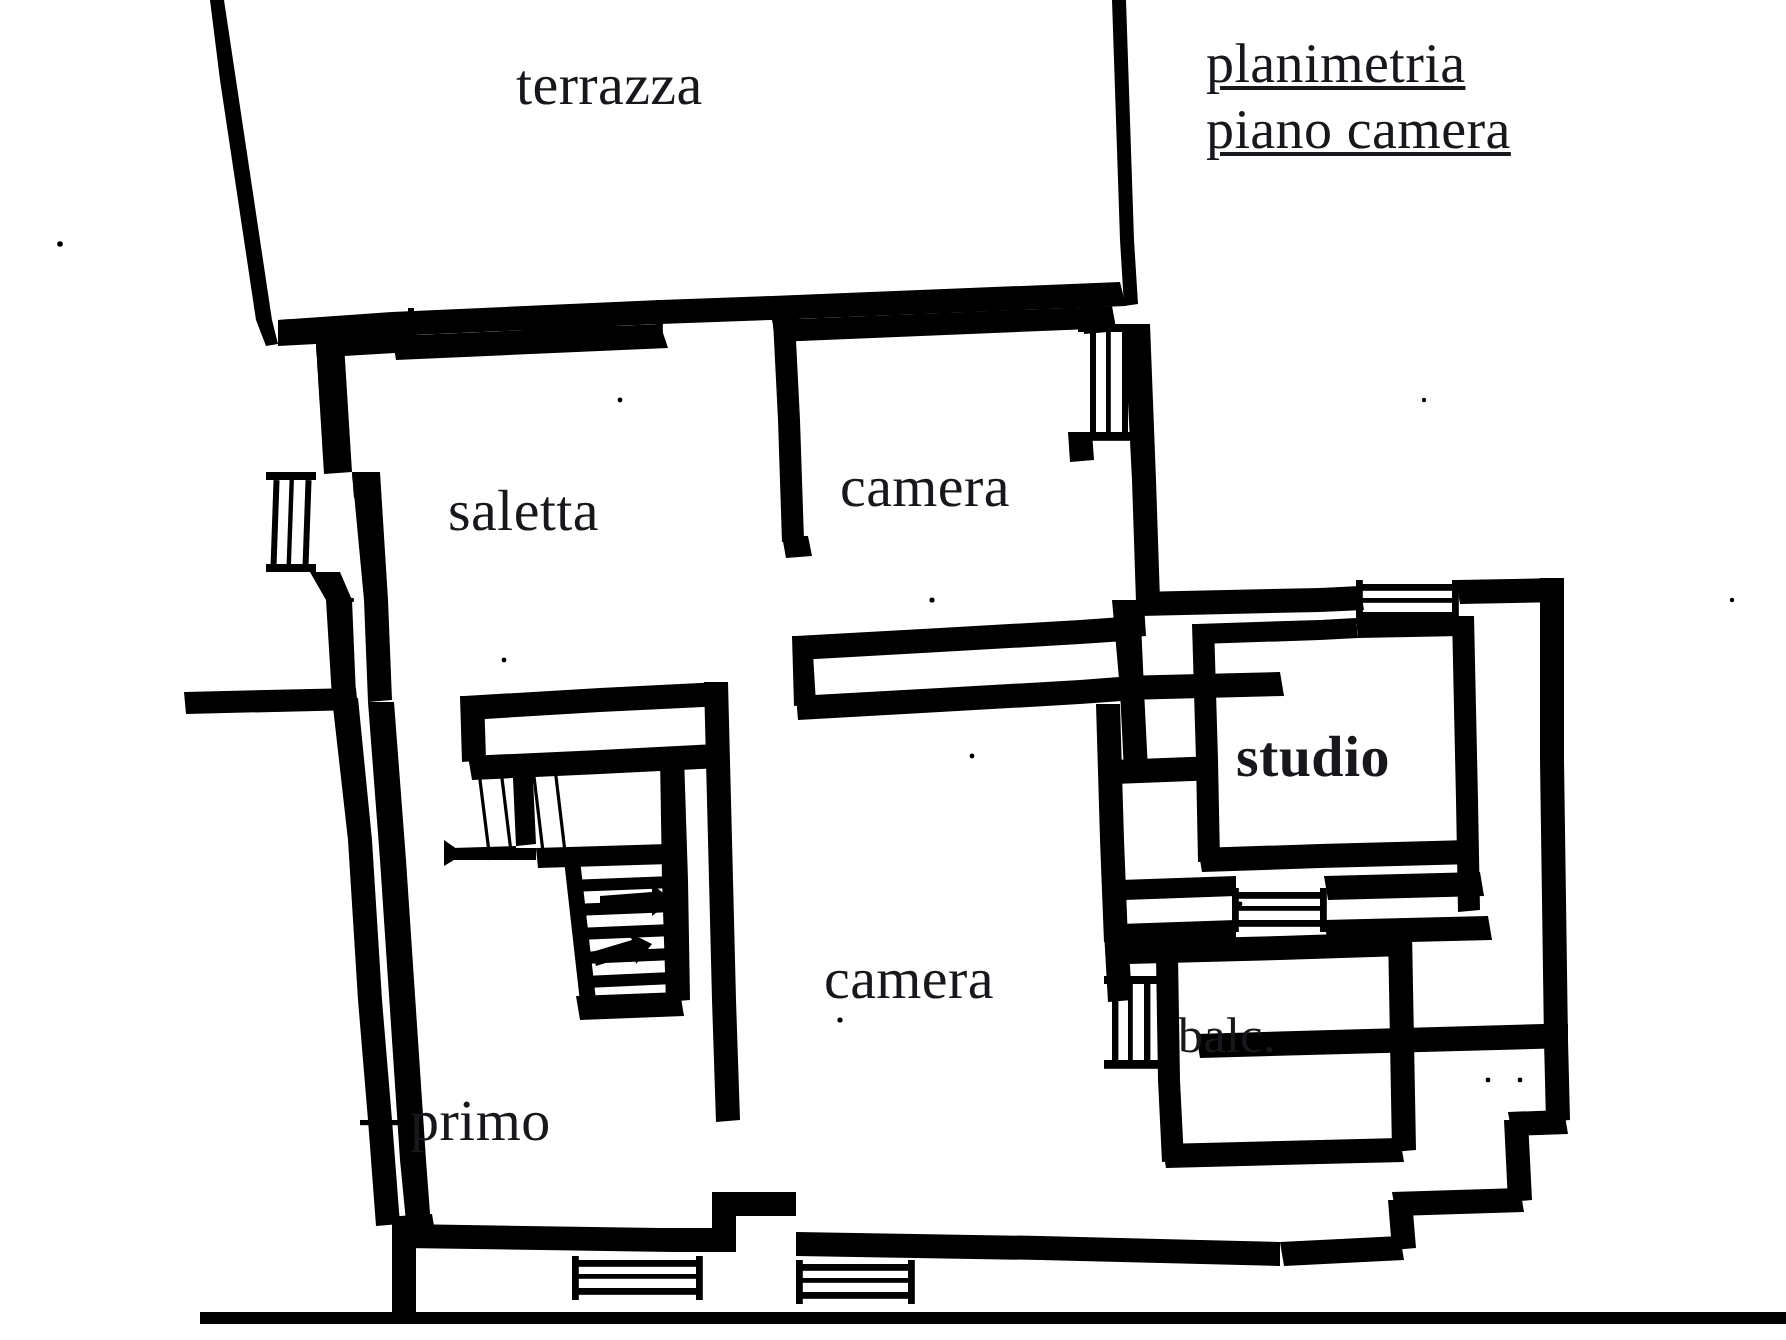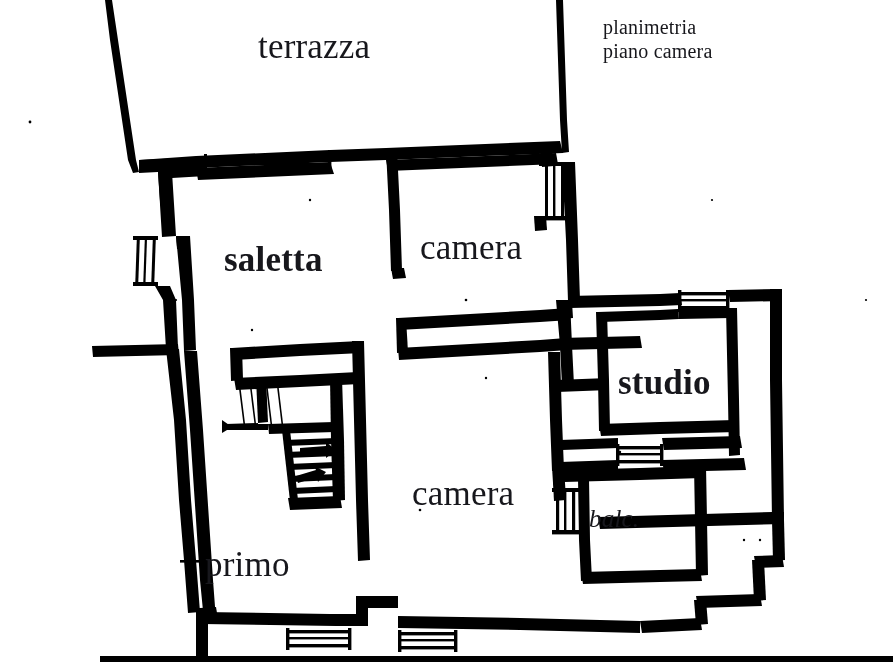--- a/index.html
+++ b/index.html
@@ -39,25 +39,26 @@
   .label {
     position: absolute;
     color: #17171c;
     font-family: "Liberation Serif", "DejaVu Serif", serif;
     font-weight: 400;
     white-space: nowrap;
     letter-spacing: 0.2px;
     line-height: 1.12;
   }
   .label.room {
-    font-size: 35px;
+    font-size: 29px;
   }
   .label.title {
-    font-size: 20px;
+    font-size: 28px;
     line-height: 1.18;
+    text-decoration: underline;
   }
   .label.small {
     font-size: 25px;
   }
 </style>
 </head>
 <body>
 
 <div id="plan-root">
 
@@ -316,25 +317,25 @@
 
   </svg>
 
   <div class="label title" style="left:603px; top:16px;">
     <div>planimetria</div>
     <div>piano camera</div>
   </div>
 
   <div class="label room" style="left:258px; top:27px;">terrazza</div>
 
-  <div class="label room" style="left:224px; top:240px;font-weight:bold;">saletta</div>
+  <div class="label room" style="left:224px; top:240px;">saletta</div>
 
   <div class="label room" style="left:420px; top:228px;">camera</div>
 
   <div class="label room" style="left:618px; top:363px;font-weight:bold;">studio</div>
 
   <div class="label room" style="left:412px; top:474px;">camera</div>
 
-  <div class="label small" style="left:589px; top:505px;font-style:italic;">balc.</div>
+  <div class="label small" style="left:589px; top:505px;">balc.</div>
 
   <div class="label room" style="left:205px; top:545px;">primo</div>
 
 </div>
 
 </body></html>

